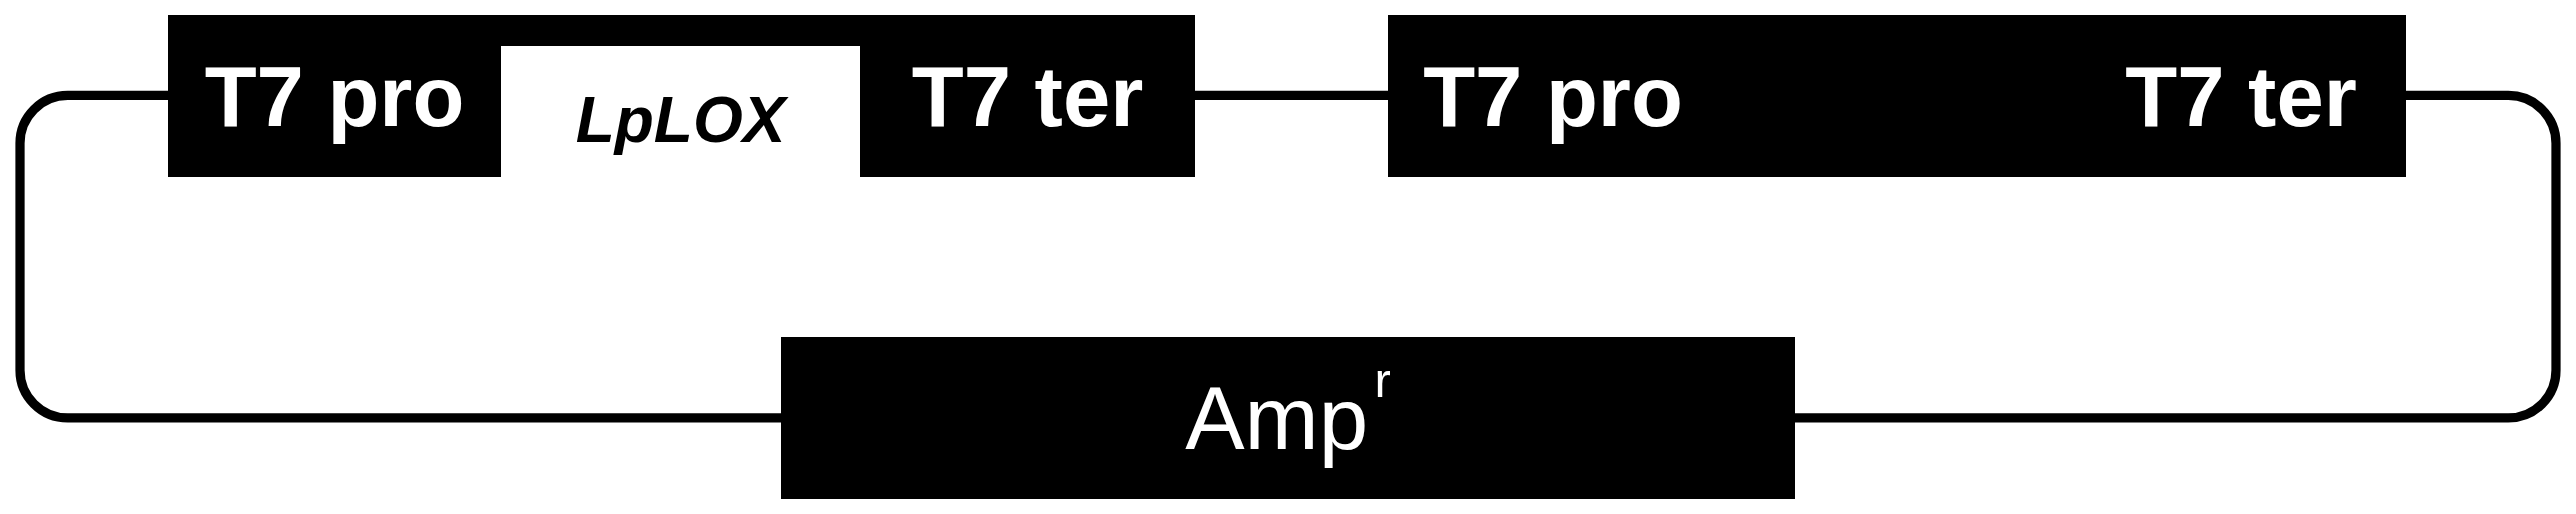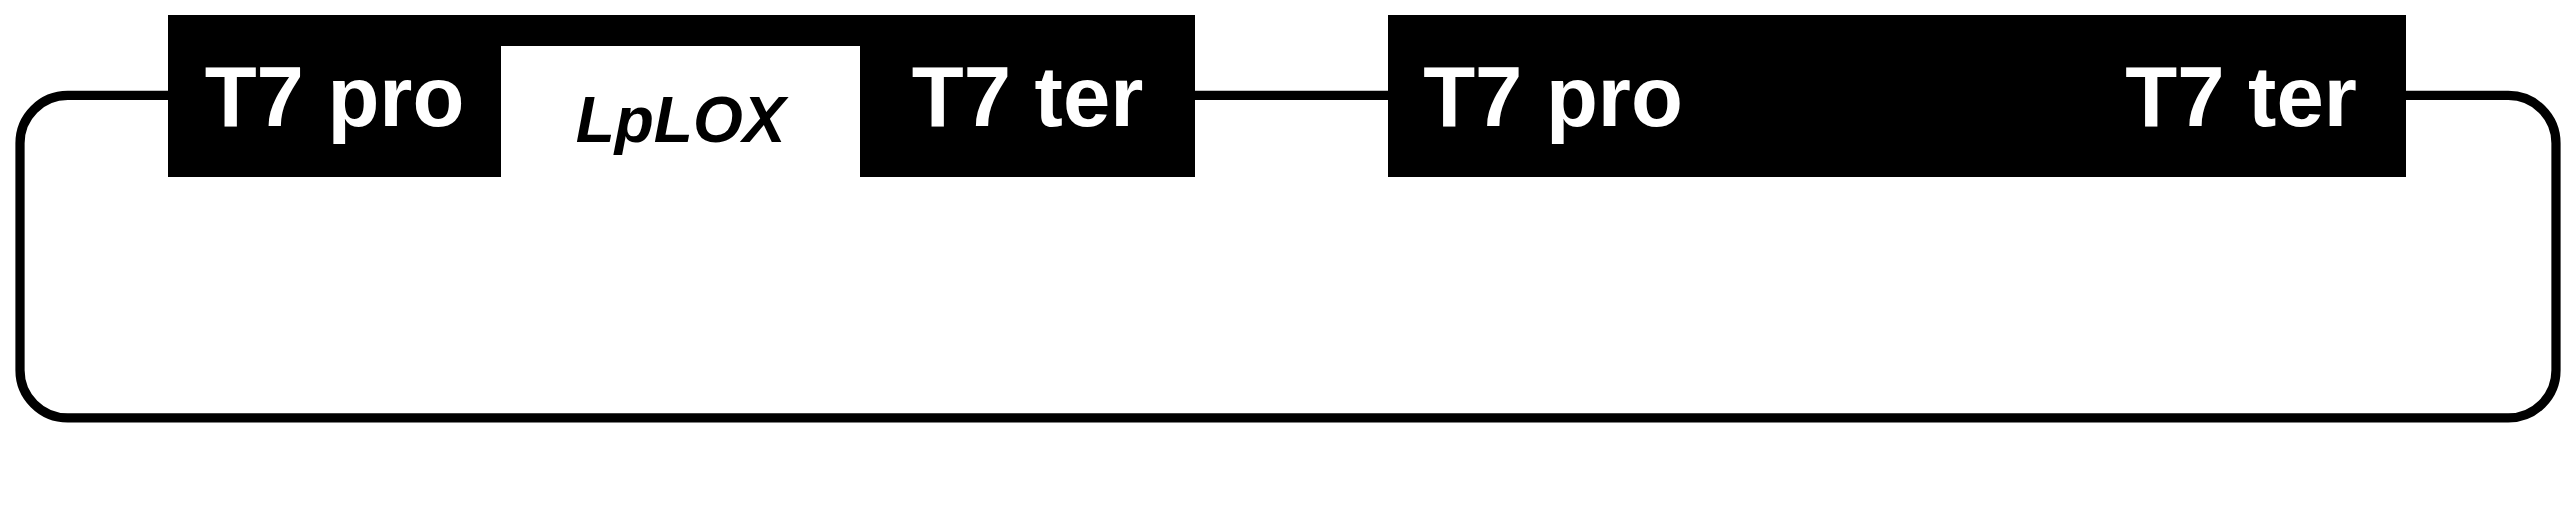--- a/index.html
+++ b/index.html
@@ -104,15 +104,19 @@
     <div class="seg pro">T7 pro</div>
     <div class="genebox">LpLOX</div>
     <div class="seg ter">T7 ter</div>
   </div>
 
   <div class="bar cassette-2">
     <div class="seg pro">T7 pro</div>
     <div class="seg ter">T7 ter</div>
   </div>
 
+  <div class="amp-box">
+    <span>Amp</span>
+      <span class="sup">r</span>
+  </div>
 
 </div>
 
 
 </body></html>

